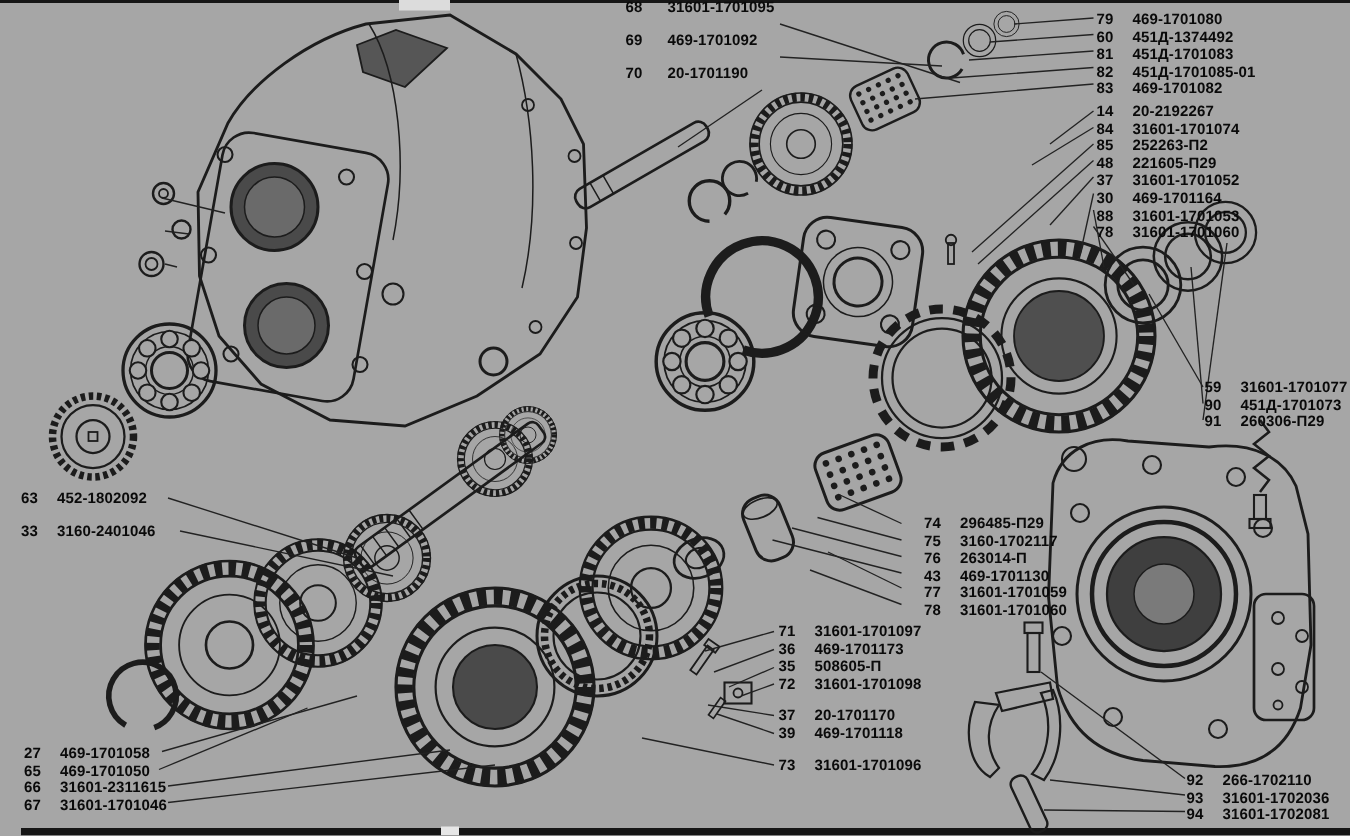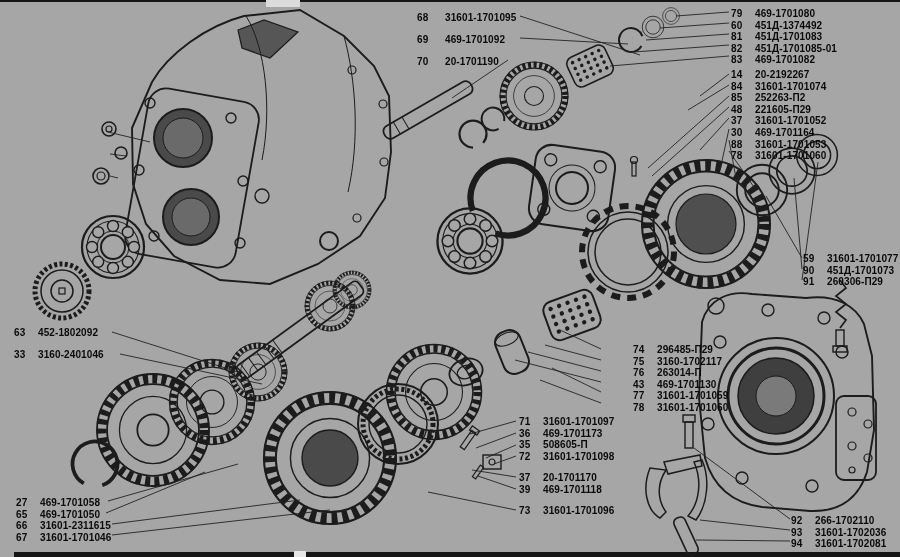--- a/index.html
+++ b/index.html
@@ -297,21 +297,21 @@
         <line x1="106" y1="513" x2="205" y2="472"></line>
         <line x1="112" y1="524" x2="300" y2="500"></line>
         <line x1="112" y1="535" x2="330" y2="510"></line>
         <line x1="790" y1="519" x2="694" y2="448"></line>
         <line x1="790" y1="530" x2="700" y2="520"></line>
         <line x1="790" y1="541" x2="696" y2="540"></line>
       </g>
     </g>
   </svg>
 
-  <div class="lbl-group sp22 numw28" style="left:417px;top:12px">
+  <div class="lbl-group sp22 numw28" style="left:417px;top:0">
     <div class="lbl-row">
         <span class="num">68</span>
         <span class="part">31601-1701095</span>
       </div>
     <div class="lbl-row">
         <span class="num">69</span>
         <span class="part">469-1701092</span>
       </div>
     <div class="lbl-row">
         <span class="num">70</span>
@@ -397,21 +397,21 @@
     <div class="lbl-row">
         <span class="num">90</span>
         <span class="part">451Д-1701073</span>
       </div>
     <div class="lbl-row">
         <span class="num">91</span>
         <span class="part">260306-П29</span>
       </div>
   </div>
 
-  <div class="lbl-group" style="left:633px;top:344px">
+  <div class="lbl-group" style="left:616px;top:344px">
     <div class="lbl-row">
         <span class="num">74</span>
         <span class="part">296485-П29</span>
       </div>
     <div class="lbl-row">
         <span class="num">75</span>
         <span class="part">3160-1702117</span>
       </div>
     <div class="lbl-row">
         <span class="num">76</span>

